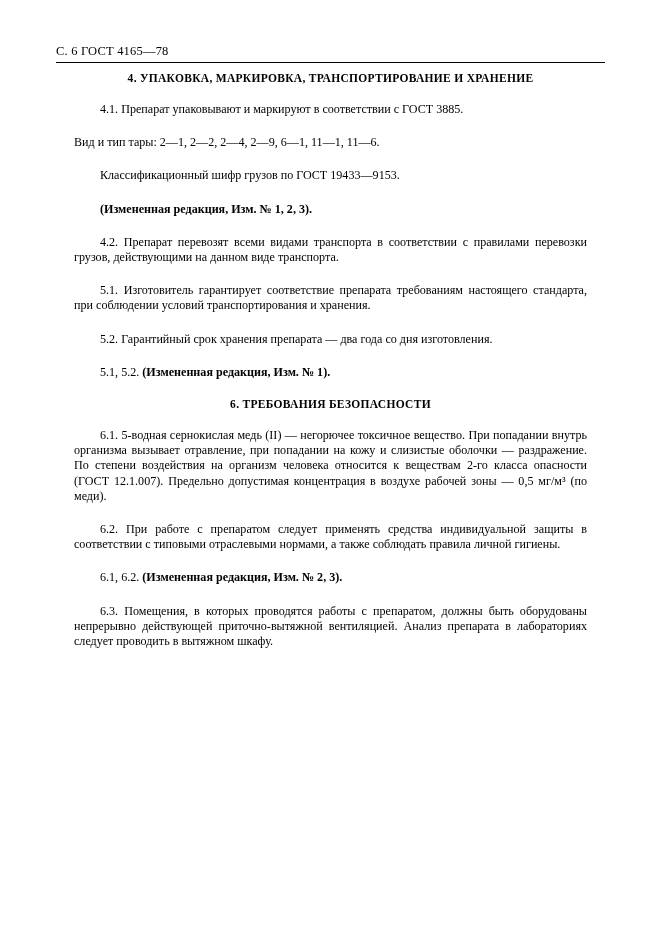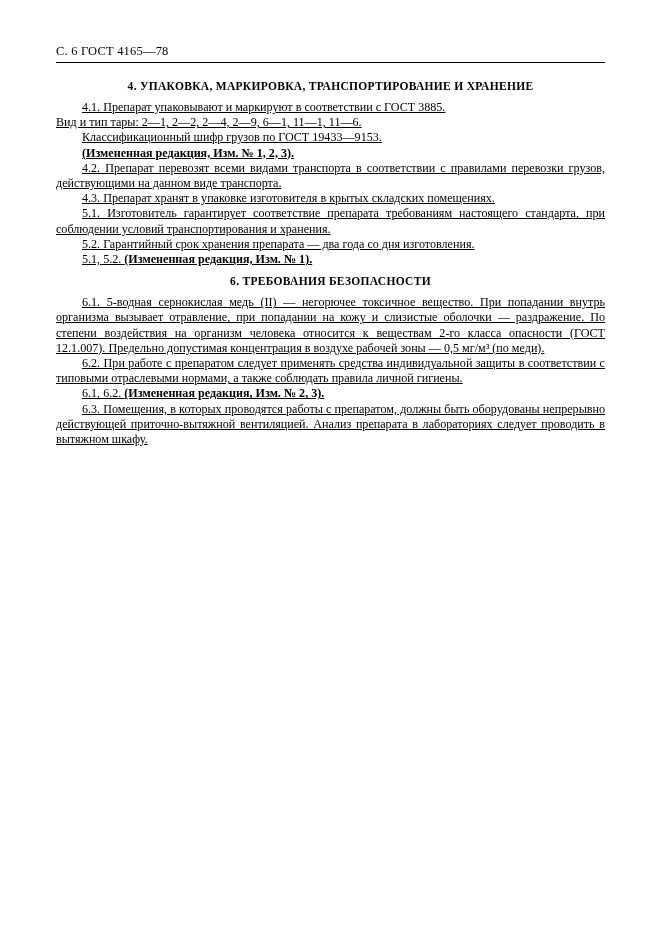--- a/index.html
+++ b/index.html
@@ -44,36 +44,35 @@
   .content {
     position: absolute;
     left: 56px;
     top: 72px;
     width: 549px;
   }
   h2.section {
     font-size: 11.5px;
     font-weight: bold;
     text-align: center;
-    margin: 8px;
+    margin: 0;
     padding: 0;
     letter-spacing: 0.3px;
     text-transform: none;
   }
   .sec-1 { margin-top: 6px; }
   .sec-2 { margin-top: 21px; }
   .sec-3 { margin-top: 21px; }
   p.par {
     font-size: 12.1px;
     line-height: 15.2px;
-    margin: 0;
+    margin: 18px;
     text-align: justify;
     text-indent: 26px;
     hyphens: manual;
-    text-decoration: underline;
   }
   p.par.noindent {
     text-indent: 0;
   }
   .block-first { margin-top: 16px; }
   b.bold { font-weight: bold; }
 </style>
 </head>
 <body>
 
@@ -87,21 +86,20 @@
 
   <div class="content">
 
     <h2 class="section sec-1">4. УПАКОВКА, МАРКИРОВКА, ТРАНСПОРТИРОВАНИЕ И ХРАНЕНИЕ</h2>
 
     <p class="par block-first">4.1. Препарат упаковывают и маркируют в соответствии с ГОСТ 3885.</p>
     <p class="par noindent">Вид и тип тары: 2—1, 2—2, 2—4, 2—9, 6—1, 11—1, 11—6.</p>
     <p class="par">Классификационный шифр грузов по ГОСТ 19433—9153.</p>
     <p class="par"><b class="bold">(Измененная редакция, Изм. № 1, 2, 3).</b></p>
     <p class="par">4.2. Препарат перевозят всеми видами транспорта в соответствии с правилами перевозки грузов, действующими на данном виде транспорта.</p>
-    <p class="par">4.3. Препарат хранят в упаковке изготовителя в крытых складских помещениях.</p>
 
 
     <p class="par block-first">5.1. Изготовитель гарантирует соответствие препарата требованиям настоящего стандарта, при соблюдении условий транспортирования и хранения.</p>
     <p class="par">5.2. Гарантийный срок хранения препарата — два года со дня изготовления.</p>
     <p class="par"><span>5.1, 5.2. </span><b class="bold">(Измененная редакция, Изм. № 1).</b></p>
 
     <h2 class="section sec-3">6. ТРЕБОВАНИЯ БЕЗОПАСНОСТИ</h2>
 
     <p class="par block-first">6.1. 5-водная сернокислая медь (II) — негорючее токсичное вещество. При попадании внутрь организма вызывает отравление, при попадании на кожу и слизистые оболочки — раздражение. По степени воздействия на организм человека относится к веществам 2-го класса опасности (ГОСТ 12.1.007). Предельно допустимая концентрация в воздухе рабочей зоны — 0,5 мг/м³ (по меди).</p>
     <p class="par">6.2. При работе с препаратом следует применять средства индивидуальной защиты в соответствии с типовыми отраслевыми нормами, а также соблюдать правила личной гигиены.</p>

